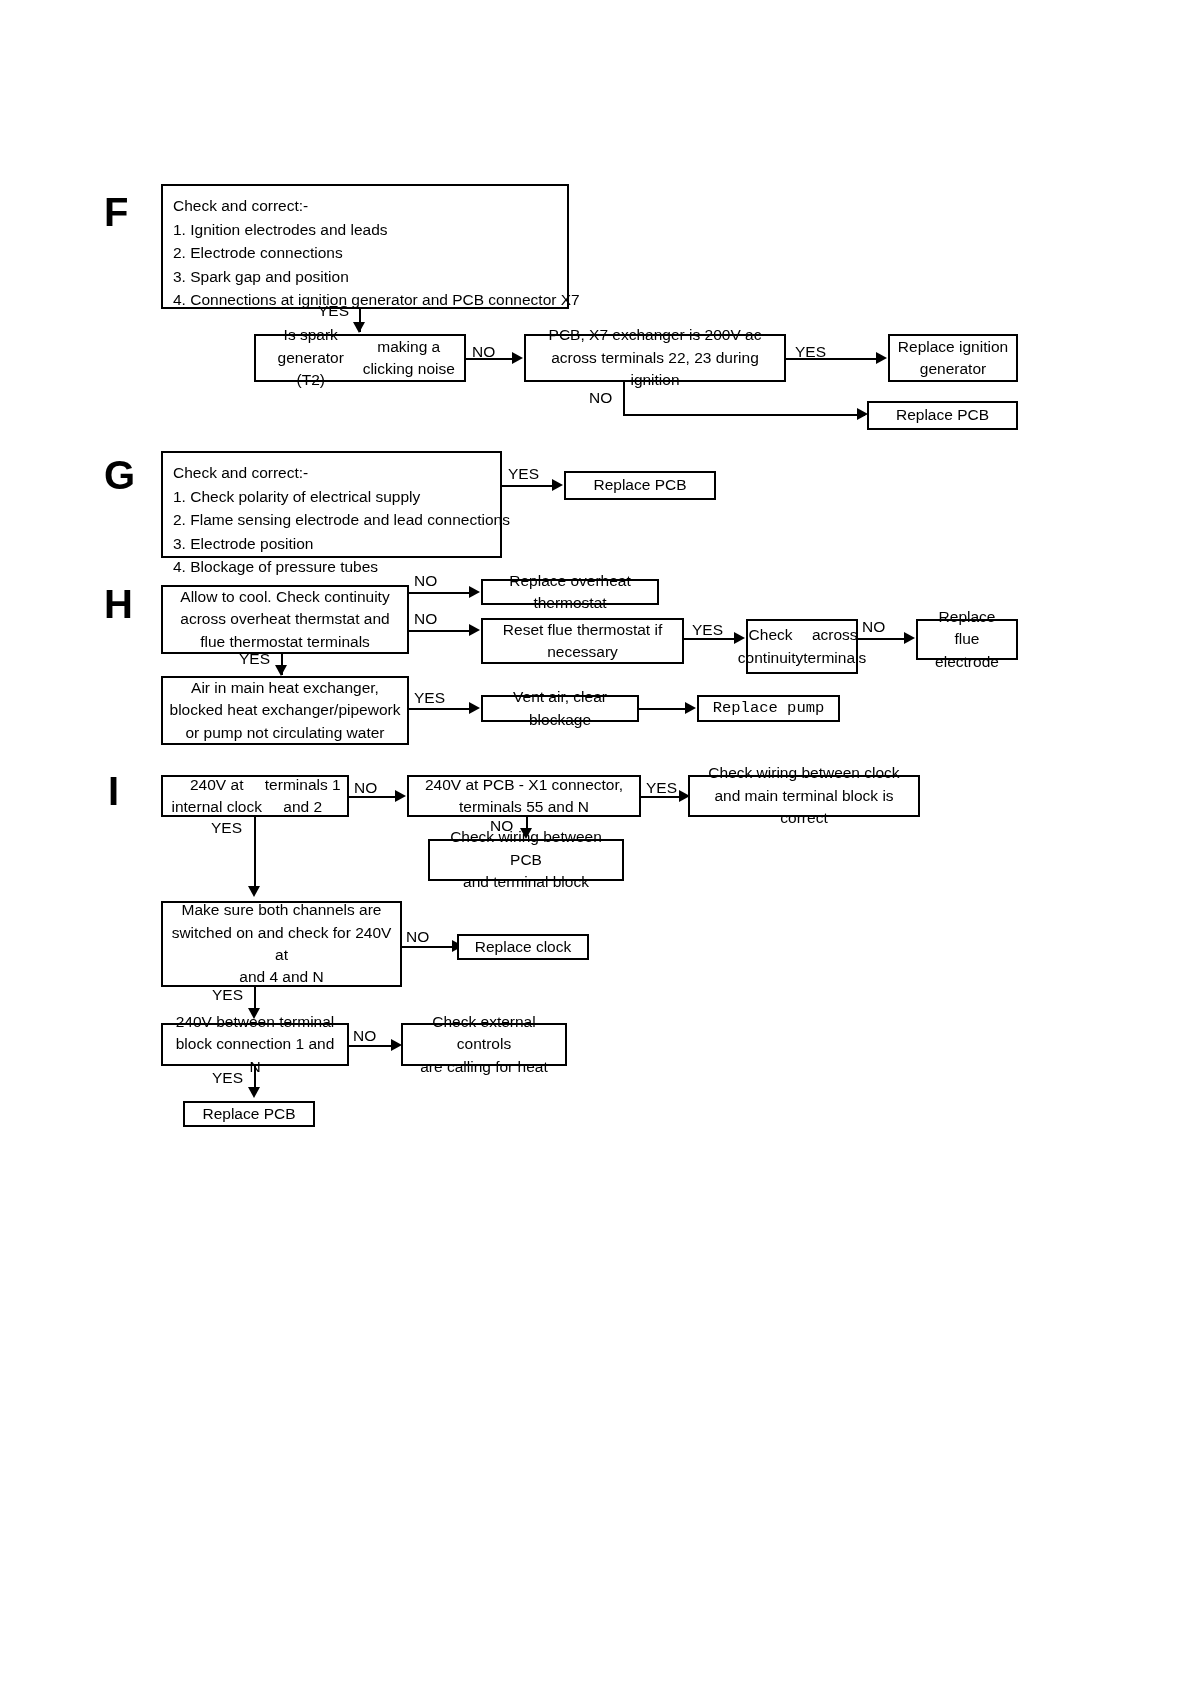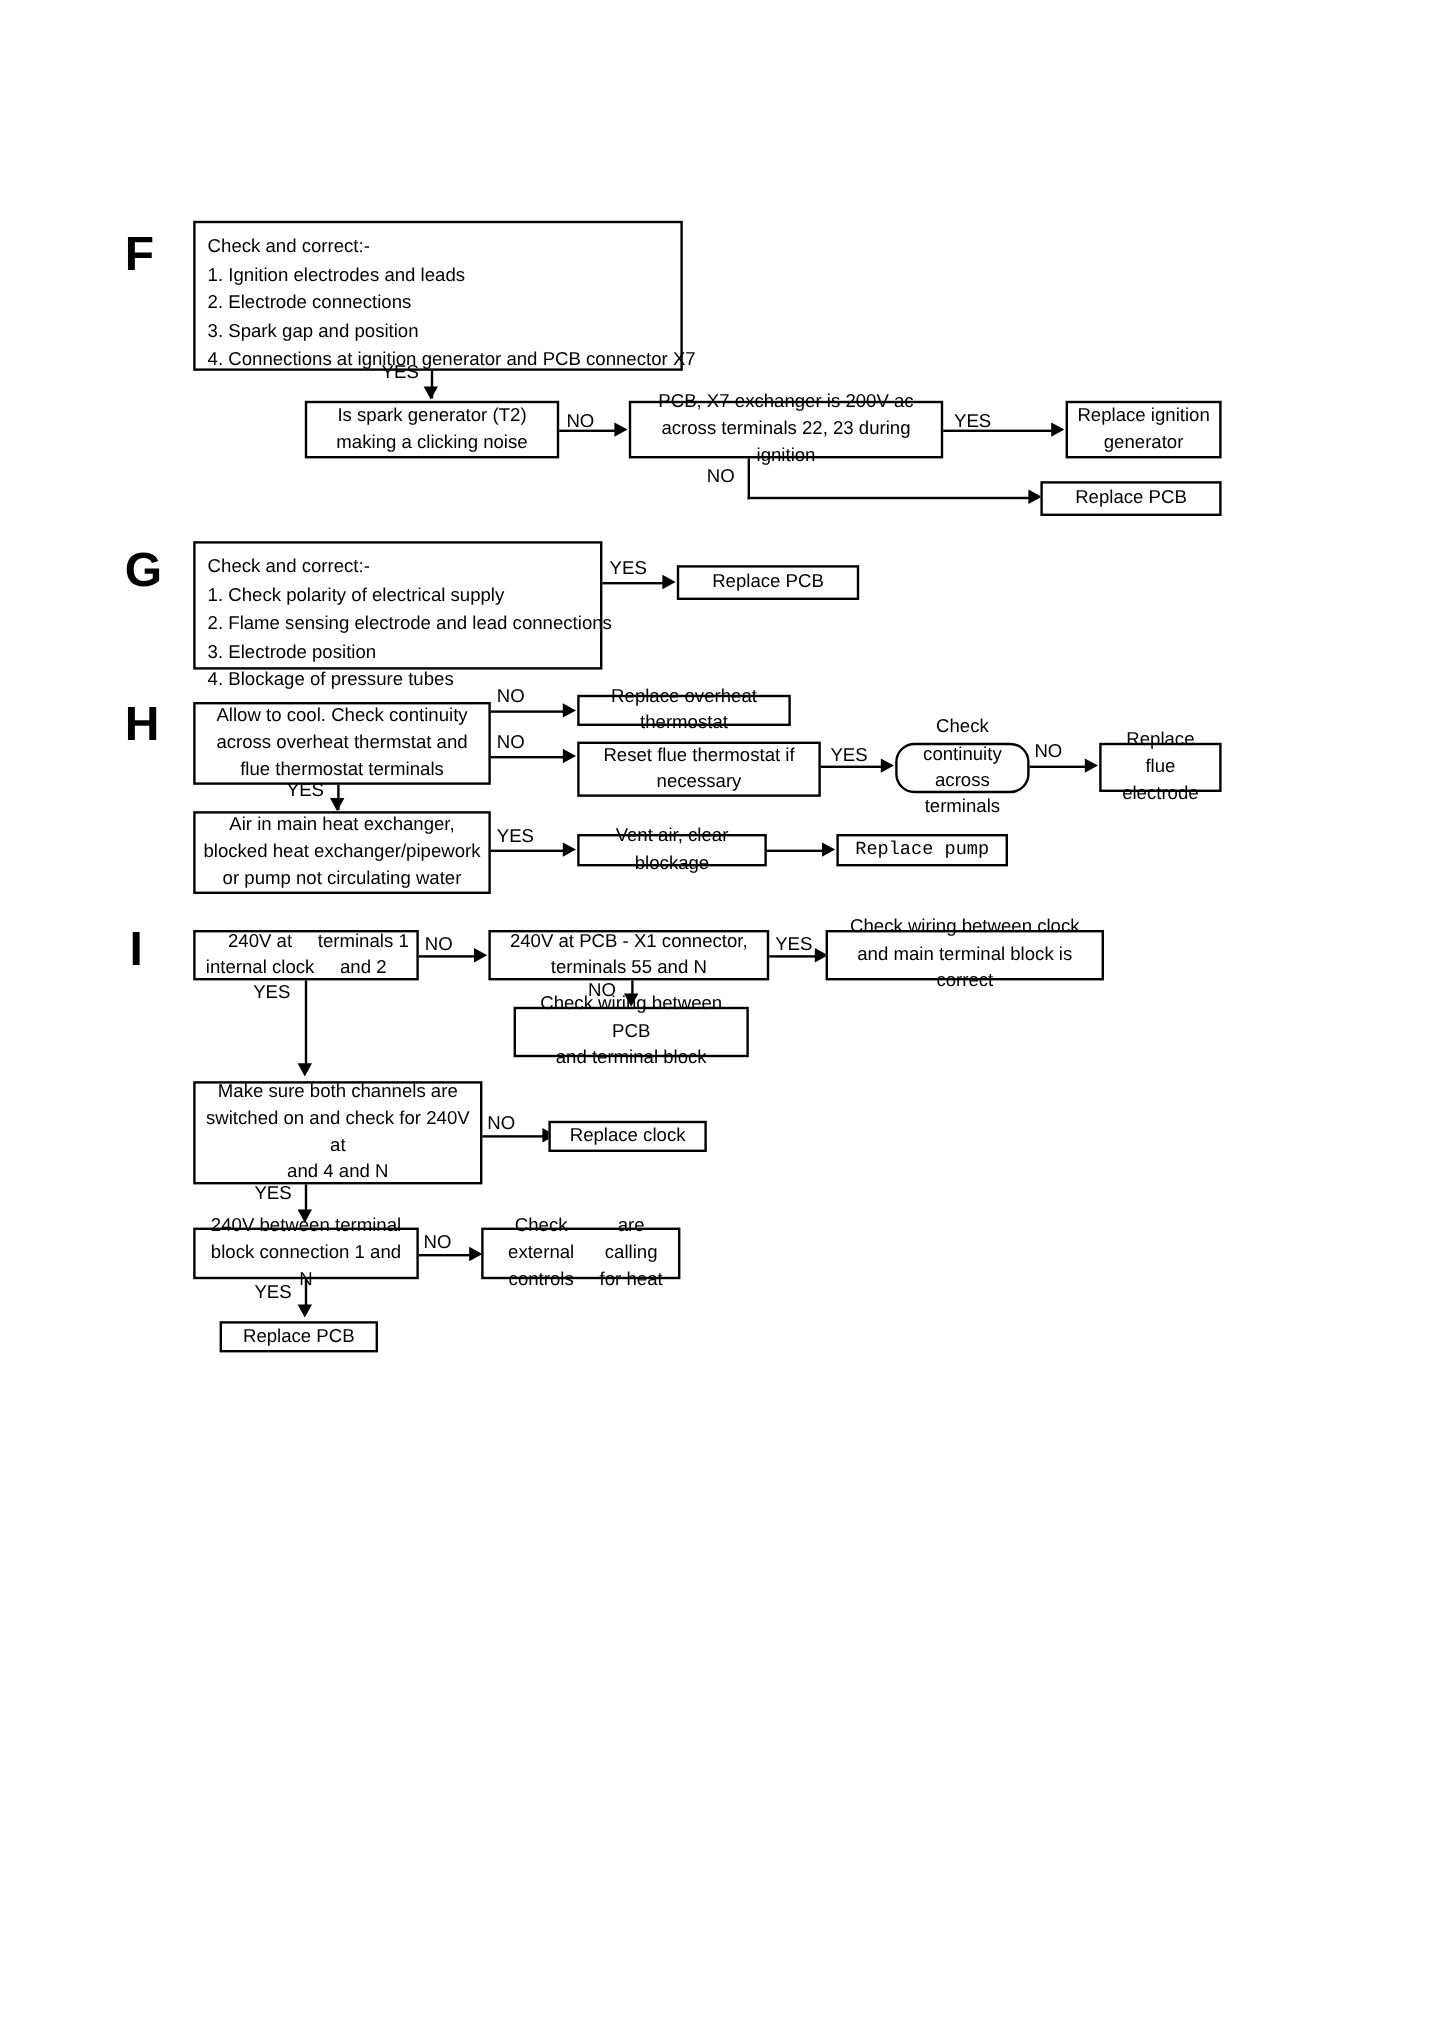--- a/index.html
+++ b/index.html
@@ -93,21 +93,21 @@
     <div>1. Ignition electrodes and leads</div>
     <div>2. Electrode connections</div>
     <div>3. Spark gap and position</div>
     <div>4. Connections at ignition generator and PCB connector X7</div>
   </div>
 
   <div class="vline" style="left:359px; top:309px; height:23px;"></div>
   <div class="arrow-d" style="left:352.5px; top:322px;"></div>
   <div class="lbl" style="left:318px; top:303px;">YES</div>
 
-  <div class="box" style="left:254px; top:334px; width:212px; height:48px; flex-direction:column;">
+  <div class="box" style="left:254px; top:334px; width:212px; height:48px; flex-direction:row;">
     <span>Is spark generator (T2)</span>
     <span>making a clicking noise</span>
   </div>
 
   <div class="hline" style="left:466px; top:358px; width:48px;"></div>
   <div class="arrow-r" style="left:512px; top:351.5px;"></div>
   <div class="lbl" style="left:472px; top:344px;">NO</div>
 
   <div class="box" style="left:524px; top:334px; width:262px; height:48px; flex-direction:column;">
     <span>PCB, X7 exchanger is 200V ac</span>
@@ -166,21 +166,21 @@
 
   <div class="box" style="left:481px; top:618px; width:203px; height:46px; flex-direction:column;">
     <span>Reset flue thermostat if</span>
     <span>necessary</span>
   </div>
 
   <div class="hline" style="left:684px; top:638px; width:52px;"></div>
   <div class="arrow-r" style="left:734px; top:631.5px;"></div>
   <div class="lbl" style="left:692px; top:622px;">YES</div>
 
-  <div class="box" style="left:746px; top:619px; width:112px; height:42px; flex-direction:column;border-radius:16px;">
+  <div class="box" style="left:746px; top:619px; width:112px; height:55px; flex-direction:row;">
     <span>Check continuity</span>
     <span>across terminals</span>
   </div>
 
   <div class="hline" style="left:858px; top:638px; width:48px;"></div>
   <div class="arrow-r" style="left:904px; top:631.5px;"></div>
   <div class="lbl" style="left:862px; top:619px;">NO</div>
 
   <div class="box" style="left:916px; top:619px; width:102px; height:41px; flex-direction:column;">
     <span>Replace flue</span>
@@ -264,21 +264,21 @@
 
   <div class="box" style="left:161px; top:1023px; width:188px; height:43px; flex-direction:column;">
     <span>240V between terminal</span>
     <span>block connection 1 and N</span>
   </div>
 
   <div class="hline" style="left:349px; top:1045px; width:44px;"></div>
   <div class="arrow-r" style="left:391px; top:1038.5px;"></div>
   <div class="lbl" style="left:353px; top:1028px;">NO</div>
 
-  <div class="box" style="left:401px; top:1023px; width:166px; height:43px; flex-direction:row;">
+  <div class="box" style="left:401px; top:1023px; width:166px; height:43px; flex-direction:column;">
     <span>Check external controls</span>
     <span>are calling for heat</span>
   </div>
 
   <div class="vline" style="left:254px; top:1066px; height:28px;"></div>
   <div class="arrow-d" style="left:247.5px; top:1087px;"></div>
   <div class="lbl" style="left:212px; top:1070px;">YES</div>
 
   <div class="box" style="left:183px; top:1101px; width:132px; height:26px;">Replace PCB</div>
 

